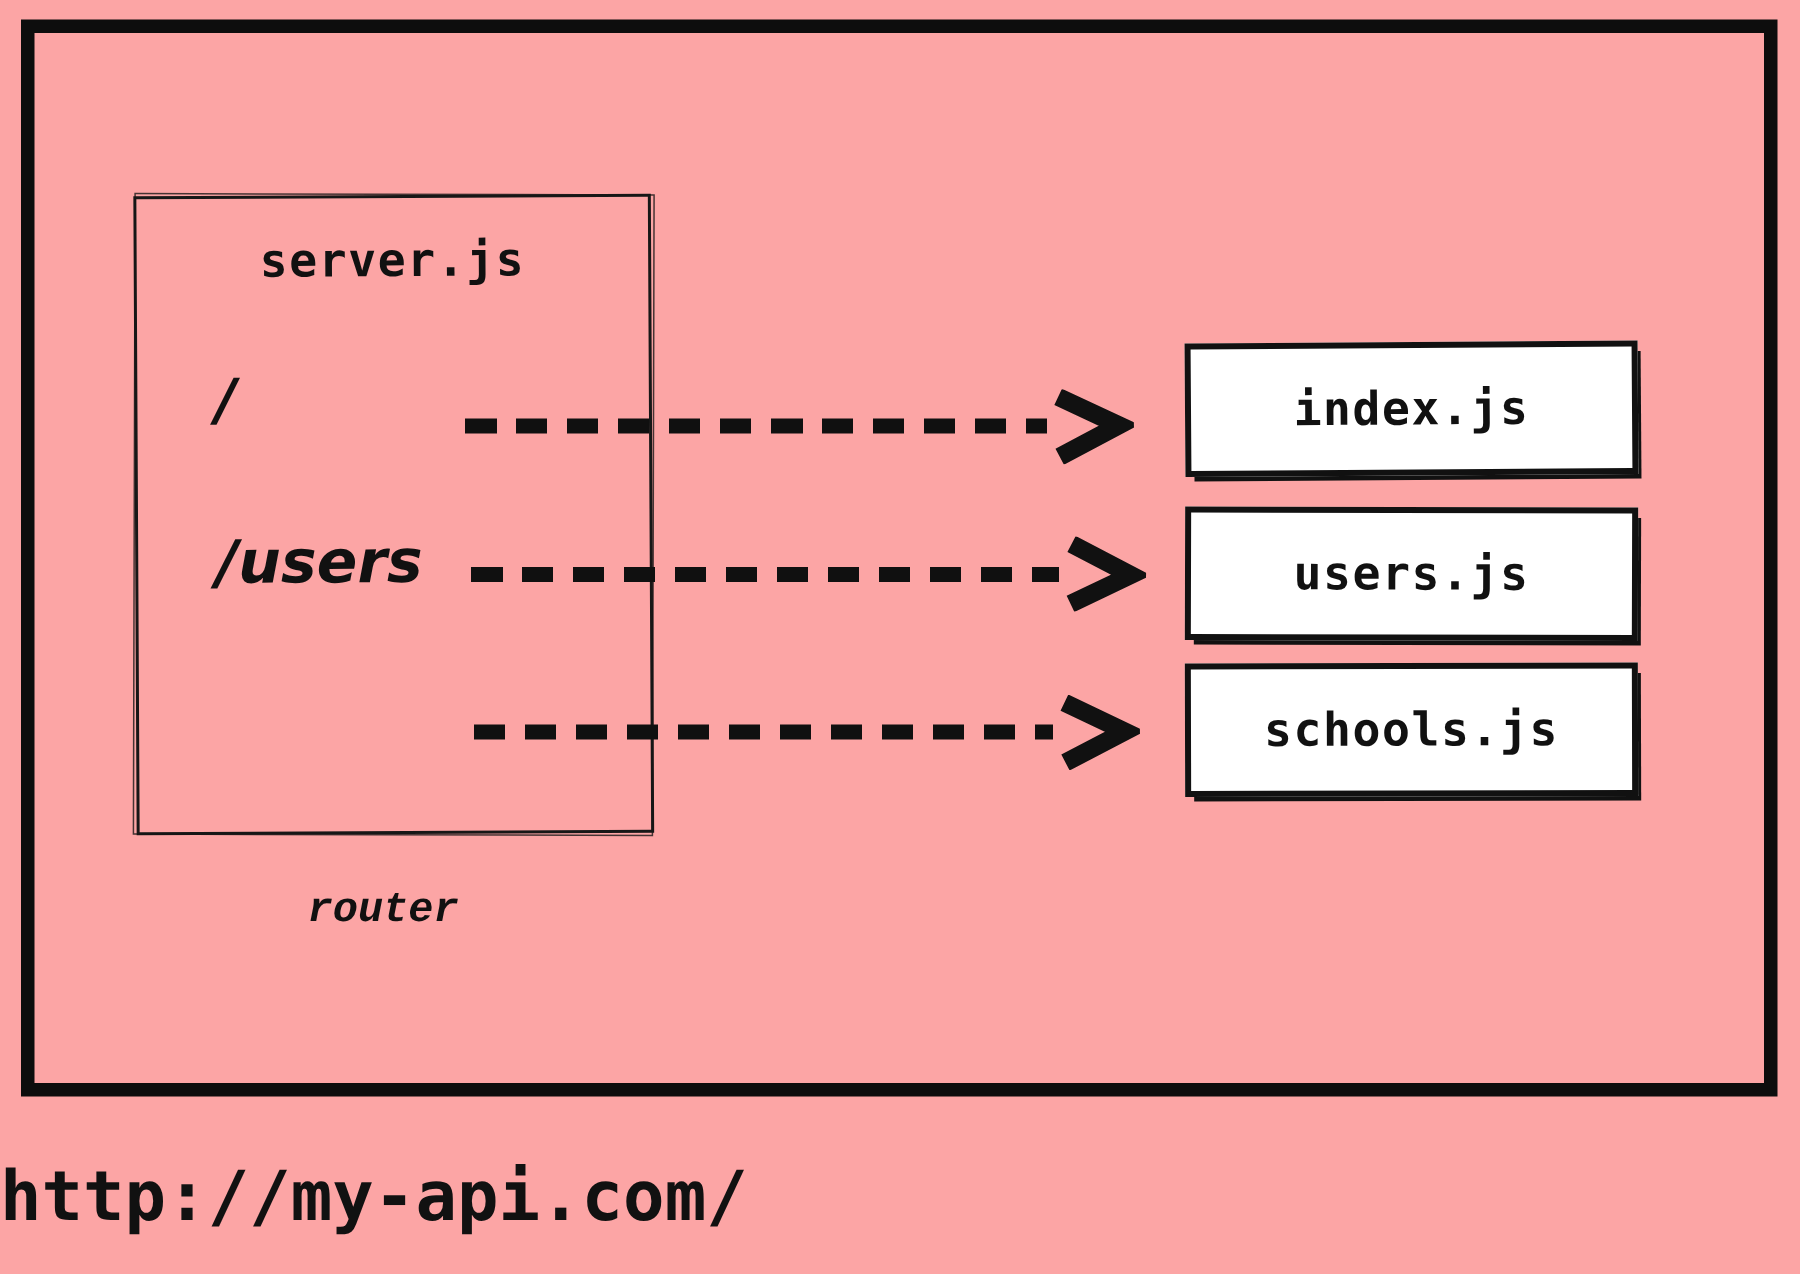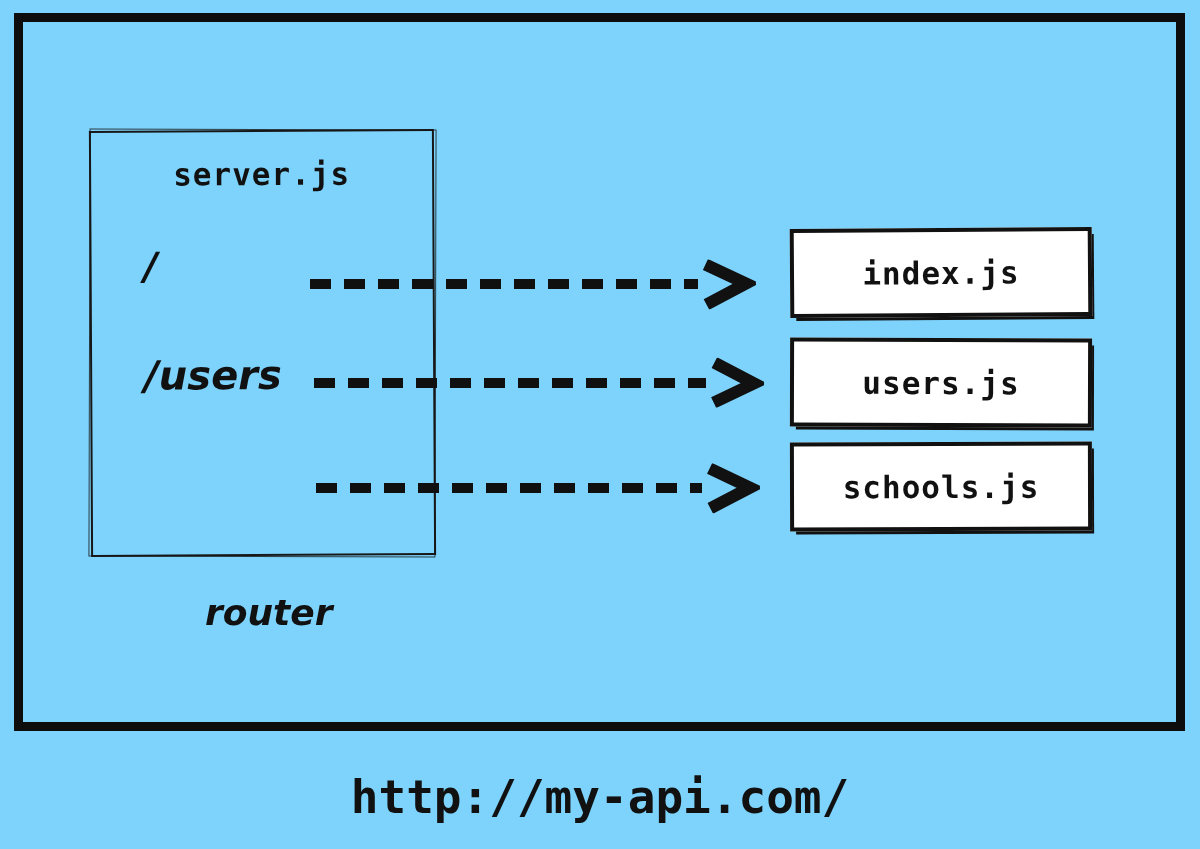--- a/index.html
+++ b/index.html
@@ -4,21 +4,21 @@
 <style>
   html, body {
     margin: 0;
     padding: 0;
     background: #ffffff;
   }
   .canvas {
     position: relative;
     width: 1200px;
     height: 849px;
-    background: #7dd3fc;
+    background: #fca5a5;
     overflow: hidden;
     color: #111111;
     font-family: "DejaVu Sans Mono", monospace;
   }
   
   .frame {
     position: absolute;
     left: 14px;
     top: 13px;
     width: 1171px;
@@ -68,21 +68,22 @@
     font-size: 40px;
     white-space: nowrap;
   }
   .route-root    { top: 112px; font-size: 38px; }
   .route-users   { top: 220px; }
   .route-schools { top: 326px; }
   .router-label {
     position: absolute;
     left: 205px;
     top: 592px;
-    font-size: 36px;
+    font-size: 28px;
+    font-family: Liberation Mono, monospace;
   }
   
   .arrow {
     position: absolute;
     height: 60px;
   }
   .dash {
     position: absolute;
     left: 0;
     top: 25px;
@@ -121,21 +122,20 @@
   }
   .handler-1 { top: 228px; transform: rotate(-0.4deg); }
   .handler-2 { top: 338px; transform: rotate(0.15deg); }
   .handler-3 { top: 442px; transform: rotate(-0.15deg); }
   
   .url {
     position: absolute;
     left: 0;
     width: 100%;
     top: 770px;
-    text-align: center;
     font-size: 46px;
     font-weight: bold;
     white-space: nowrap;
   }
 </style>
 </head>
 <body>
 
 <div class="canvas">
 

